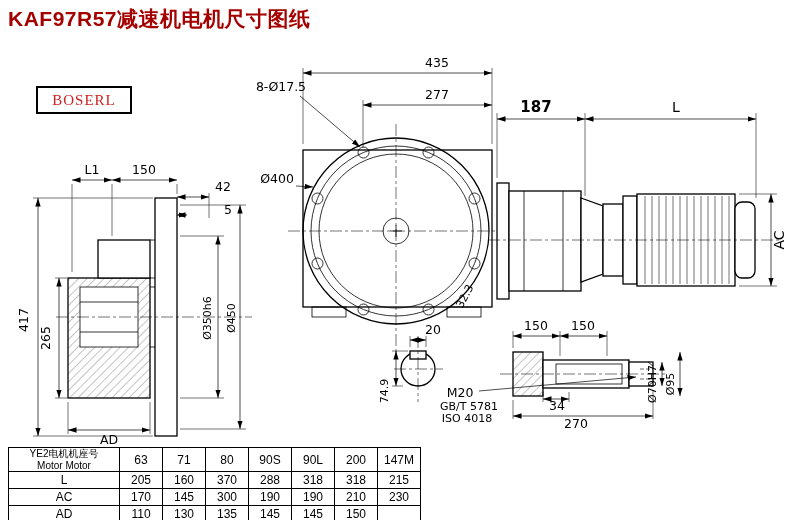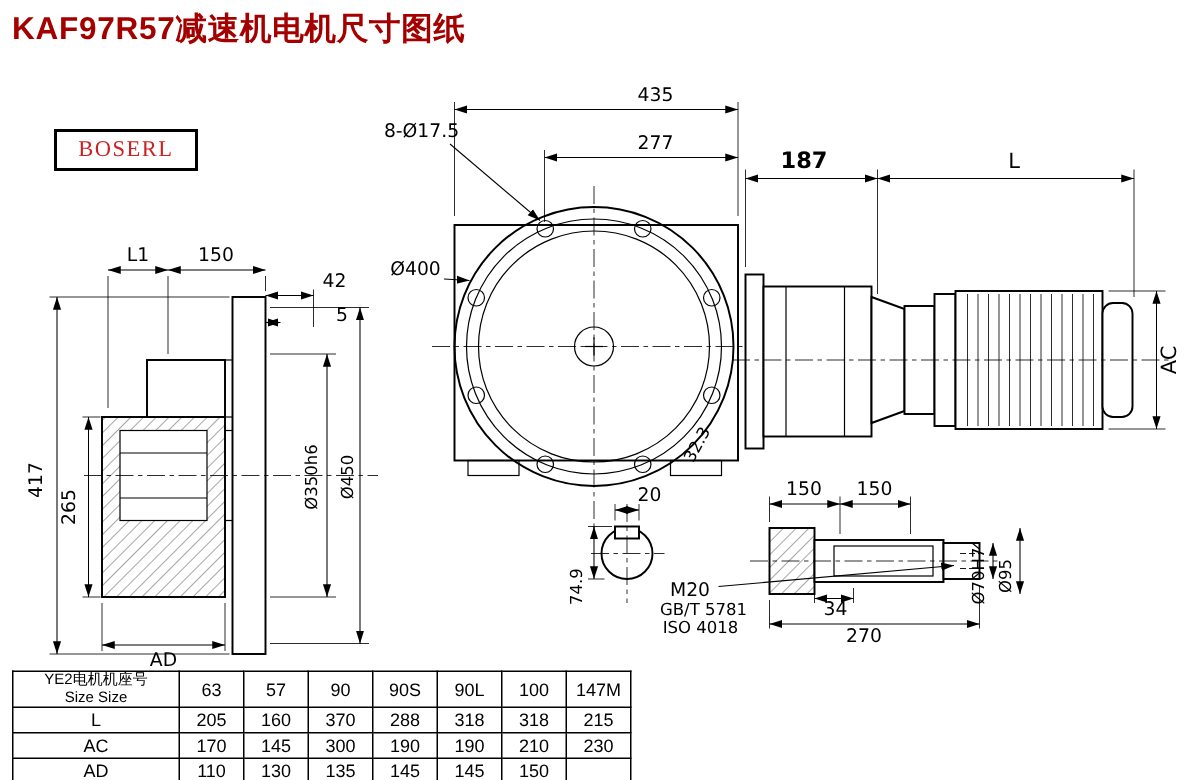--- a/index.html
+++ b/index.html
@@ -225,28 +225,28 @@
       <line class="dim" x1="680" y1="352" x2="680" y2="396" marker-start="url(#ma)" marker-end="url(#ma)"></line>
       <text class="t ts" x="674" y="384" transform="rotate(-90 674 384)">Ø95</text>
     </g>
   </svg>
 
   <table class="size-table">
     <tbody>
       <tr class="hdr">
         <th class="first">
           <div class="cn">YE2电机机座号</div>
-          <div class="en">Size Size</div>
+          <div class="en">Motor Motor</div>
         </th>
         <th>63</th>
-        <th>57</th>
-        <th>90</th>
+        <th>71</th>
+        <th>80</th>
         <th>90S</th>
         <th>90L</th>
-        <th>100</th>
+        <th>200</th>
         <th>147M</th>
       </tr>
       <tr>
         <th class="first">L</th>
         <td>205</td>
         <td>160</td>
         <td>370</td>
         <td>288</td>
         <td>318</td>
         <td>318</td>

